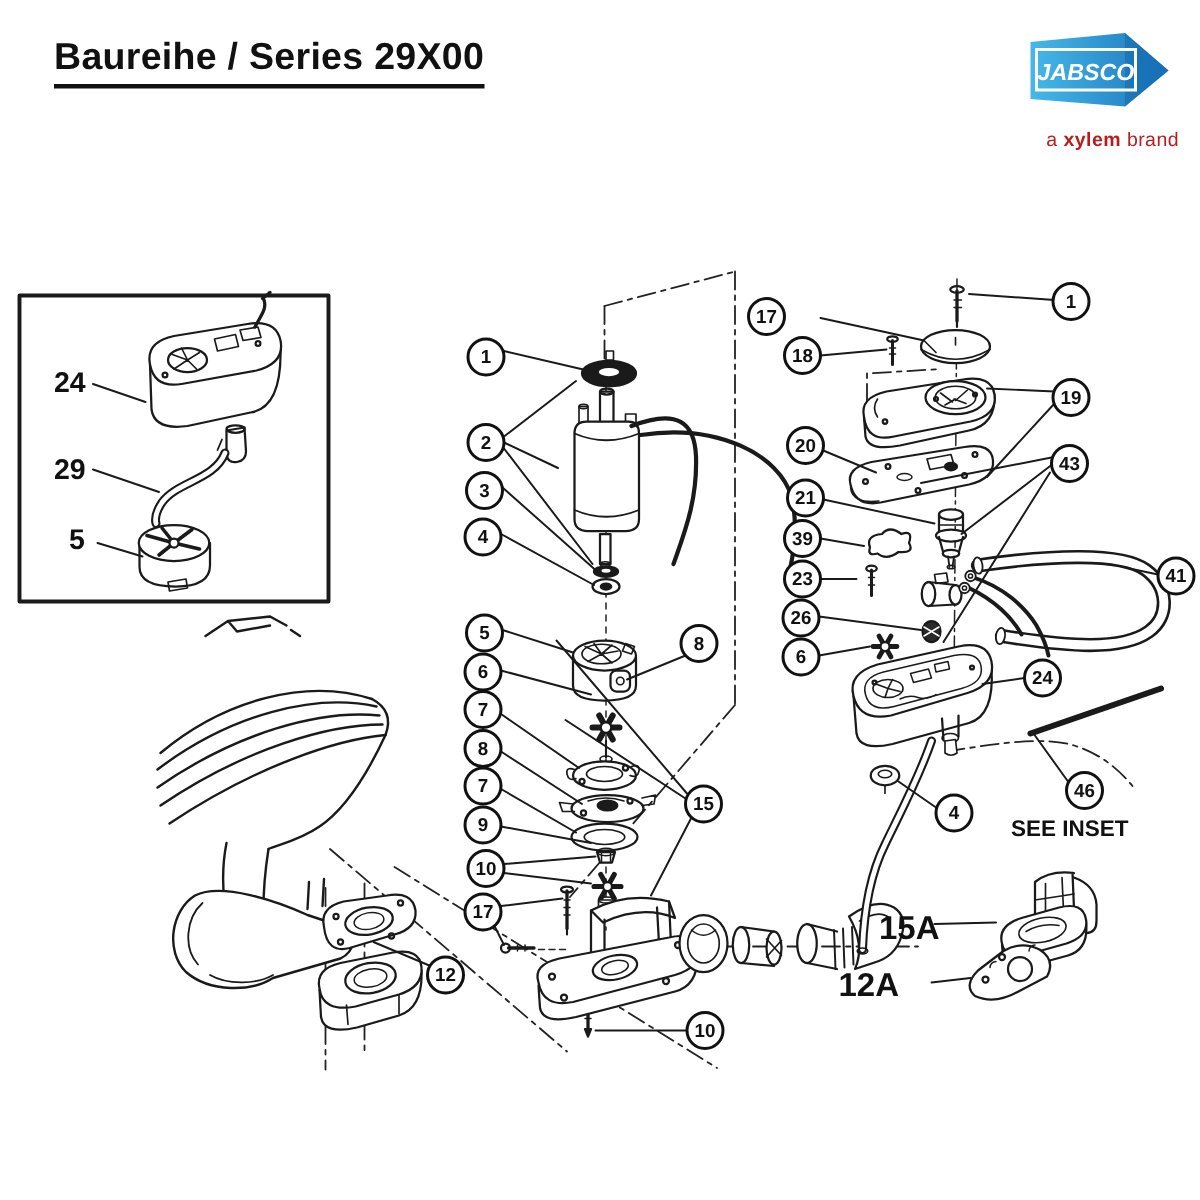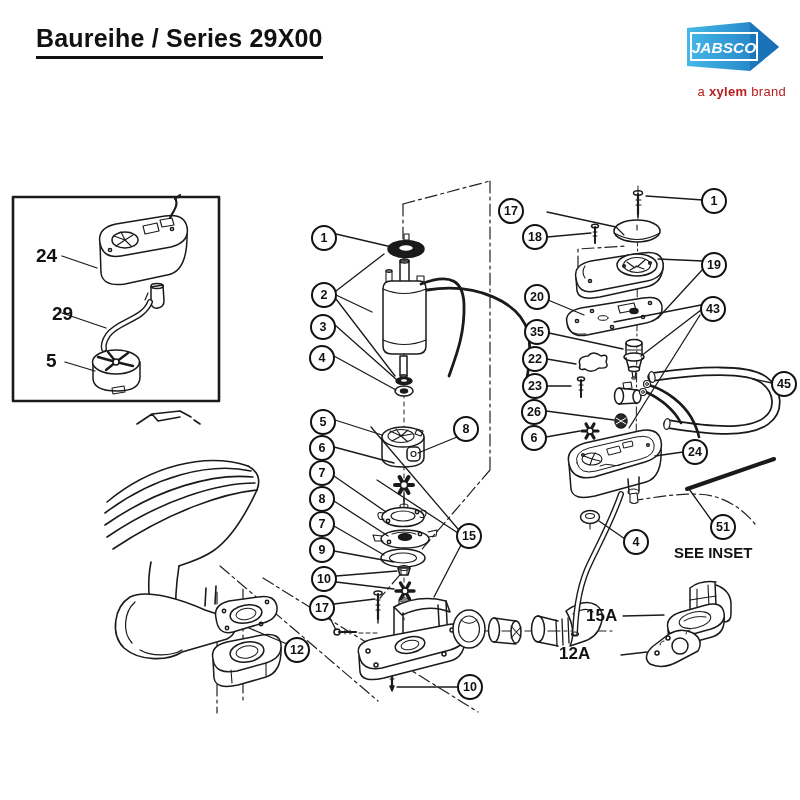--- a/index.html
+++ b/index.html
@@ -9,21 +9,21 @@
          border-bottom:3px solid #111;padding-bottom:3px;letter-spacing:0.2px;z-index:4;}
   .logo-wrap{position:absolute;left:686px;top:20px;width:100px;z-index:4;}
   .tagline{margin-top:6px;text-align:right;font-size:13px;color:#b91c1c;letter-spacing:0.3px;}
   .tagline .bold{font-weight:bold;}
   svg.art{position:absolute;left:0;top:0;z-index:1;}
   .co{position:absolute;box-sizing:border-box;width:26px;height:26px;border:2px solid #111;
       border-radius:50%;background:#fff;display:flex;align-items:center;justify-content:center;
       font-size:12.5px;font-weight:bold;z-index:3;line-height:1;}
   .lbl{position:absolute;font-weight:bold;z-index:3;white-space:nowrap;}
   .lbl.big{font-size:19px;}
-  .lbl.med{font-size:17px;}
+  .lbl.med{font-size:22px;}
   .lbl.small{font-size:15px;}
 </style>
 </head>
 <body>
 
 <div class="stage">
 
   <div class="title">Baureihe / Series 29X00</div>
 
   <div class="logo-wrap">
@@ -441,31 +441,31 @@
   <div class="co" style="left:309px;top:595px">17</div>
   <div class="co" style="left:284px;top:637px">12</div>
   <div class="co" style="left:457px;top:674px">10</div>
   <div class="co" style="left:453px;top:416px">8</div>
   <div class="co" style="left:456px;top:523px">15</div>
   <div class="co" style="left:701px;top:188px">1</div>
   <div class="co" style="left:498px;top:198px">17</div>
   <div class="co" style="left:522px;top:224px">18</div>
   <div class="co" style="left:701px;top:252px">19</div>
   <div class="co" style="left:524px;top:284px">20</div>
-  <div class="co" style="left:524px;top:319px">35</div>
-  <div class="co" style="left:522px;top:346px">22</div>
+  <div class="co" style="left:524px;top:319px">21</div>
+  <div class="co" style="left:522px;top:346px">39</div>
   <div class="co" style="left:522px;top:373px">23</div>
   <div class="co" style="left:521px;top:399px">26</div>
   <div class="co" style="left:521px;top:425px">6</div>
   <div class="co" style="left:682px;top:439px">24</div>
   <div class="co" style="left:700px;top:296px">43</div>
-  <div class="co" style="left:771px;top:371px">45</div>
-  <div class="co" style="left:710px;top:514px">51</div>
+  <div class="co" style="left:771px;top:371px">41</div>
+  <div class="co" style="left:710px;top:514px">46</div>
   <div class="co" style="left:623px;top:529px">4</div>
 
   <div class="lbl big" style="left:36px;top:245px">24</div>
-  <div class="lbl big" style="left:52px;top:303px">29</div>
+  <div class="lbl big" style="left:36px;top:303px">29</div>
   <div class="lbl big" style="left:46px;top:350px">5</div>
   <div class="lbl med" style="left:586px;top:606px">15A</div>
   <div class="lbl med" style="left:559px;top:644px">12A</div>
   <div class="lbl small" style="left:674px;top:544px">SEE INSET</div>
 
 </div>
 
 </body></html>

